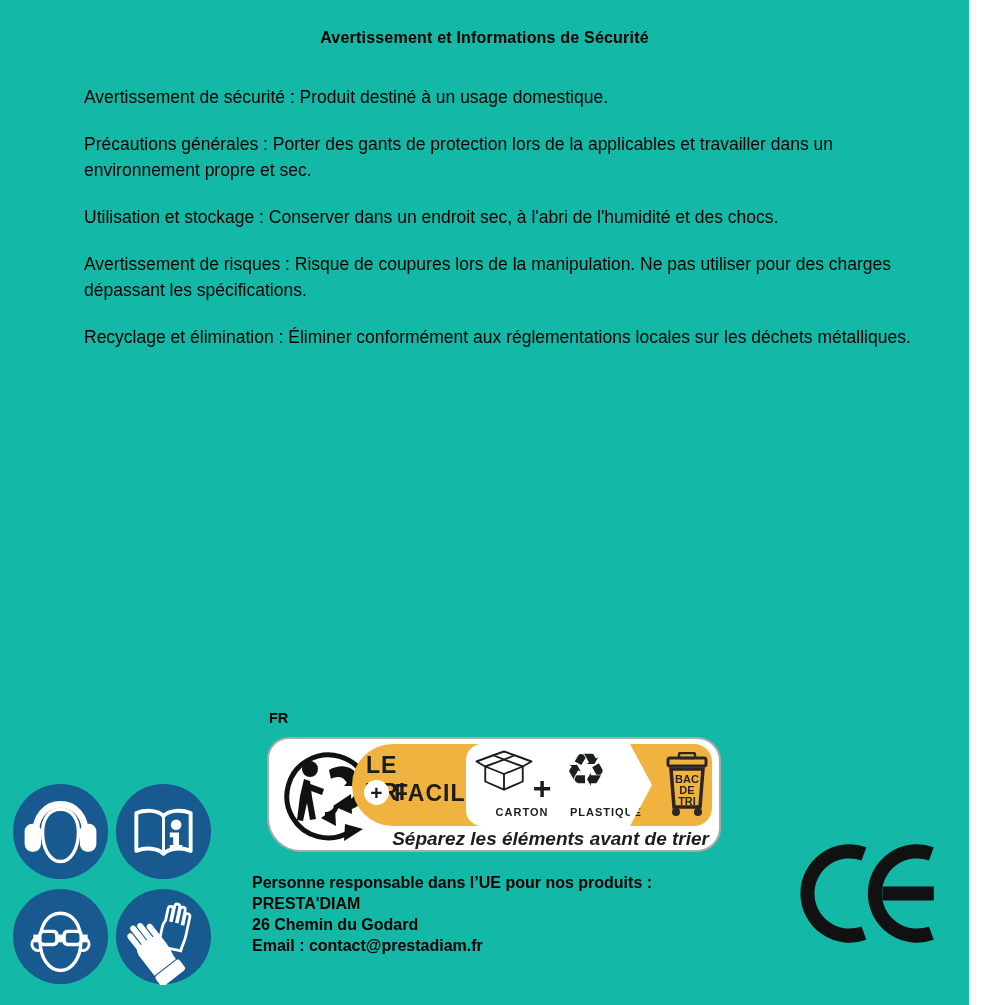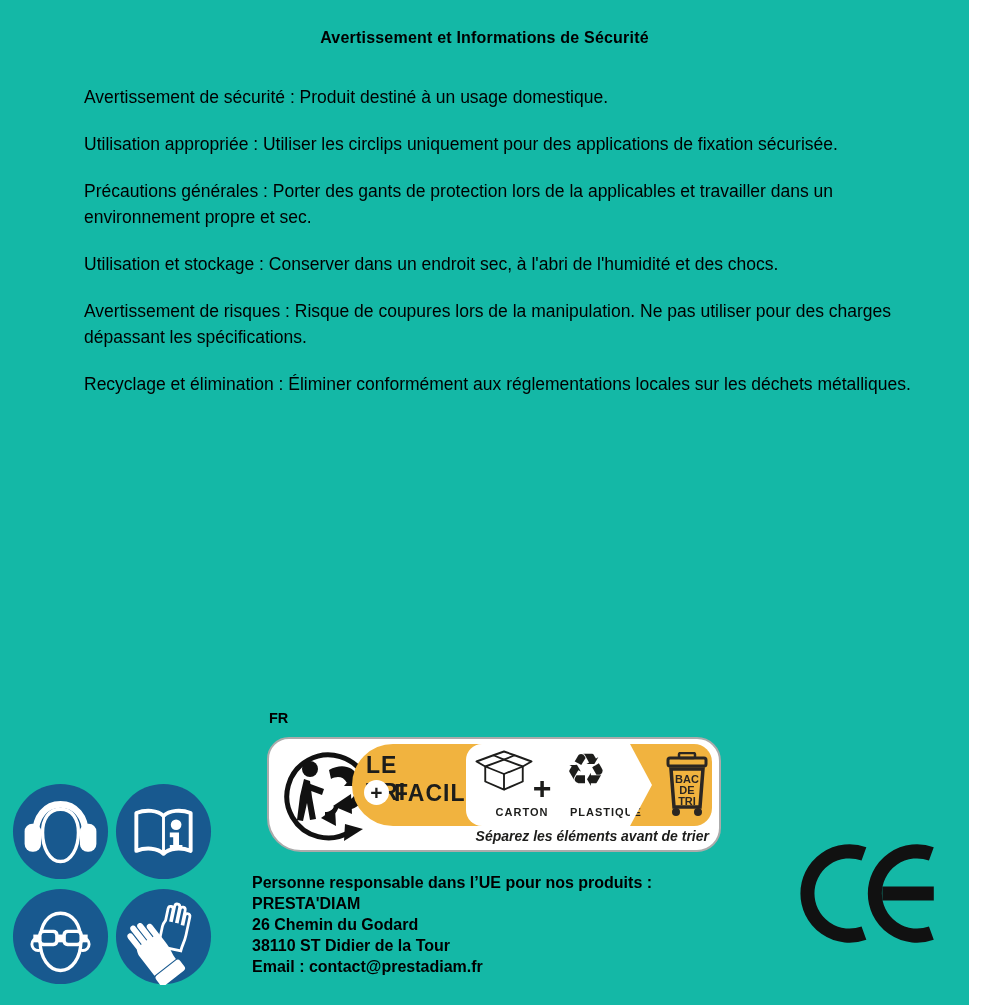--- a/index.html
+++ b/index.html
@@ -44,40 +44,39 @@
   .pack-item .pack-label { position:absolute; top:62px; left:0; width:100%;
                            font-weight:bold; font-size:11px; letter-spacing:1px;margin-left:18px; }
   .pack-carton { left:4px; }
   .pack-plastique { left:86px; }
   .pack-plus { position:absolute; left:66px; top:26px; width:20px; text-align:center;
                font-weight:bold; font-size:32px; color:#1D1D1B; }
   .recycle-glyph { font-family:"DejaVu Sans",sans-serif; font-size:46px; line-height:52px; color:#1D1D1B; }
   .bin-area { position:absolute; left:312px; top:8px; }
 
   .tri-caption { position:absolute; right:10px; top:89px; font-style:italic; font-weight:bold;
-                 font-size:14px; color:#1D1D1B; }
+                 font-size:19px; color:#1D1D1B; }
 
   
   .address-block { position:absolute; left:252px; top:872px; width:500px; text-align:left;
                    font-weight:bold; font-size:16px; line-height:21px; }
 
   
   .ce-mark { position:absolute; left:797px; top:842px; }
   .sr-only { position:absolute; width:1px; height:1px; overflow:hidden; clip:rect(0 0 0 0); }
 </style>
 </head>
 <body>
 
 <div class="page">
 
   <div class="doc-title">Avertissement et Informations de Sécurité</div>
 
   <div class="body-text">
     <p>Avertissement de sécurité : Produit destiné à un usage domestique.</p>
-    <p>Utilisation appropriée : Utiliser les circlips uniquement pour des applications de fixation sécurisée.</p>
     <p>Précautions générales : Porter des gants de protection lors de la applicables et travailler dans un environnement propre et sec.</p>
     <p>Utilisation et stockage : Conserver dans un endroit sec, à l'abri de l'humidité et des chocs.</p>
     <p>Avertissement de risques : Risque de coupures lors de la manipulation. Ne pas utiliser pour des charges dépassant les spécifications.</p>
     <p>Recyclage et élimination : Éliminer conformément aux réglementations locales sur les déchets métalliques.</p>
   </div>
 
   <div class="icons-grid">
     <div class="icon-circle">
       <svg viewBox="0 0 100 100">
         <circle cx="50" cy="50" r="49" fill="#18598F"></circle>
@@ -186,21 +185,20 @@
       </div>
     </div>
 
     <div class="tri-caption">Séparez les éléments avant de trier</div>
   </div>
 
   <div class="address-block">
     <div>Personne responsable dans l’UE pour nos produits :</div>
     <div>PRESTA'DIAM</div>
     <div>26 Chemin du Godard</div>
-    <div>38110 ST Didier de la Tour</div>
     <div>Email : contact@prestadiam.fr</div>
   </div>
 
   <div class="ce-mark">
     <span class="sr-only">CE</span>
     <svg width="150" height="103" viewBox="0 0 160 110">
       <path d="M 71.4 12.7 A 45 45 0 1 0 71.4 97.3" fill="none" stroke="#111" stroke-width="15"></path>
       <path d="M 143.4 12.7 A 45 45 0 1 0 143.4 97.3" fill="none" stroke="#111" stroke-width="15"></path>
       <path d="M 91 55 L 146 55" stroke="#111" stroke-width="15"></path>
     </svg>

